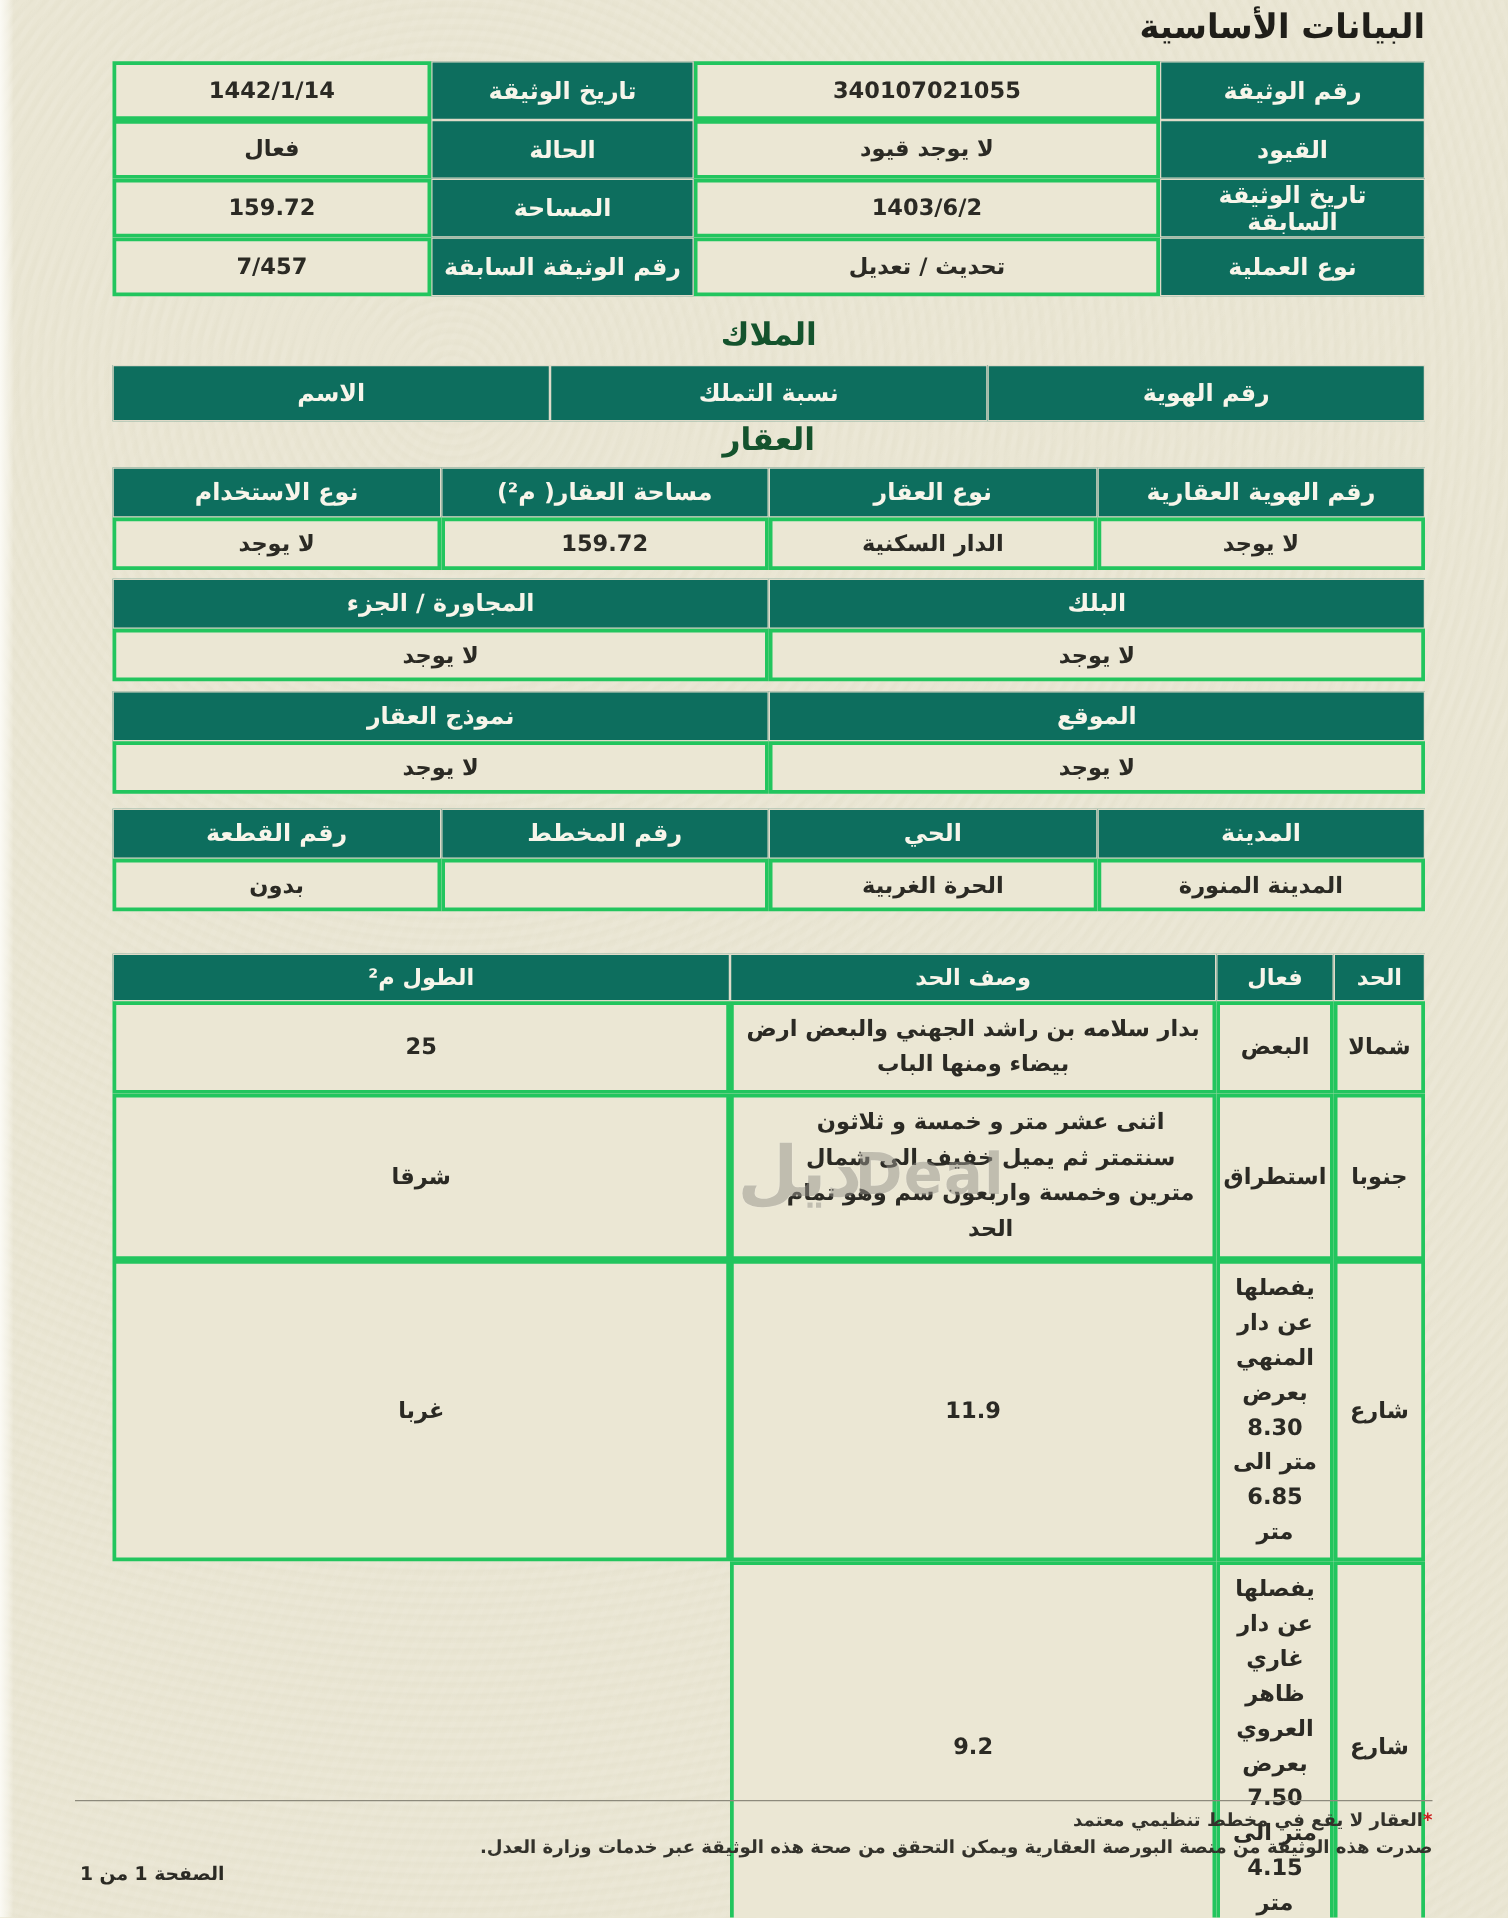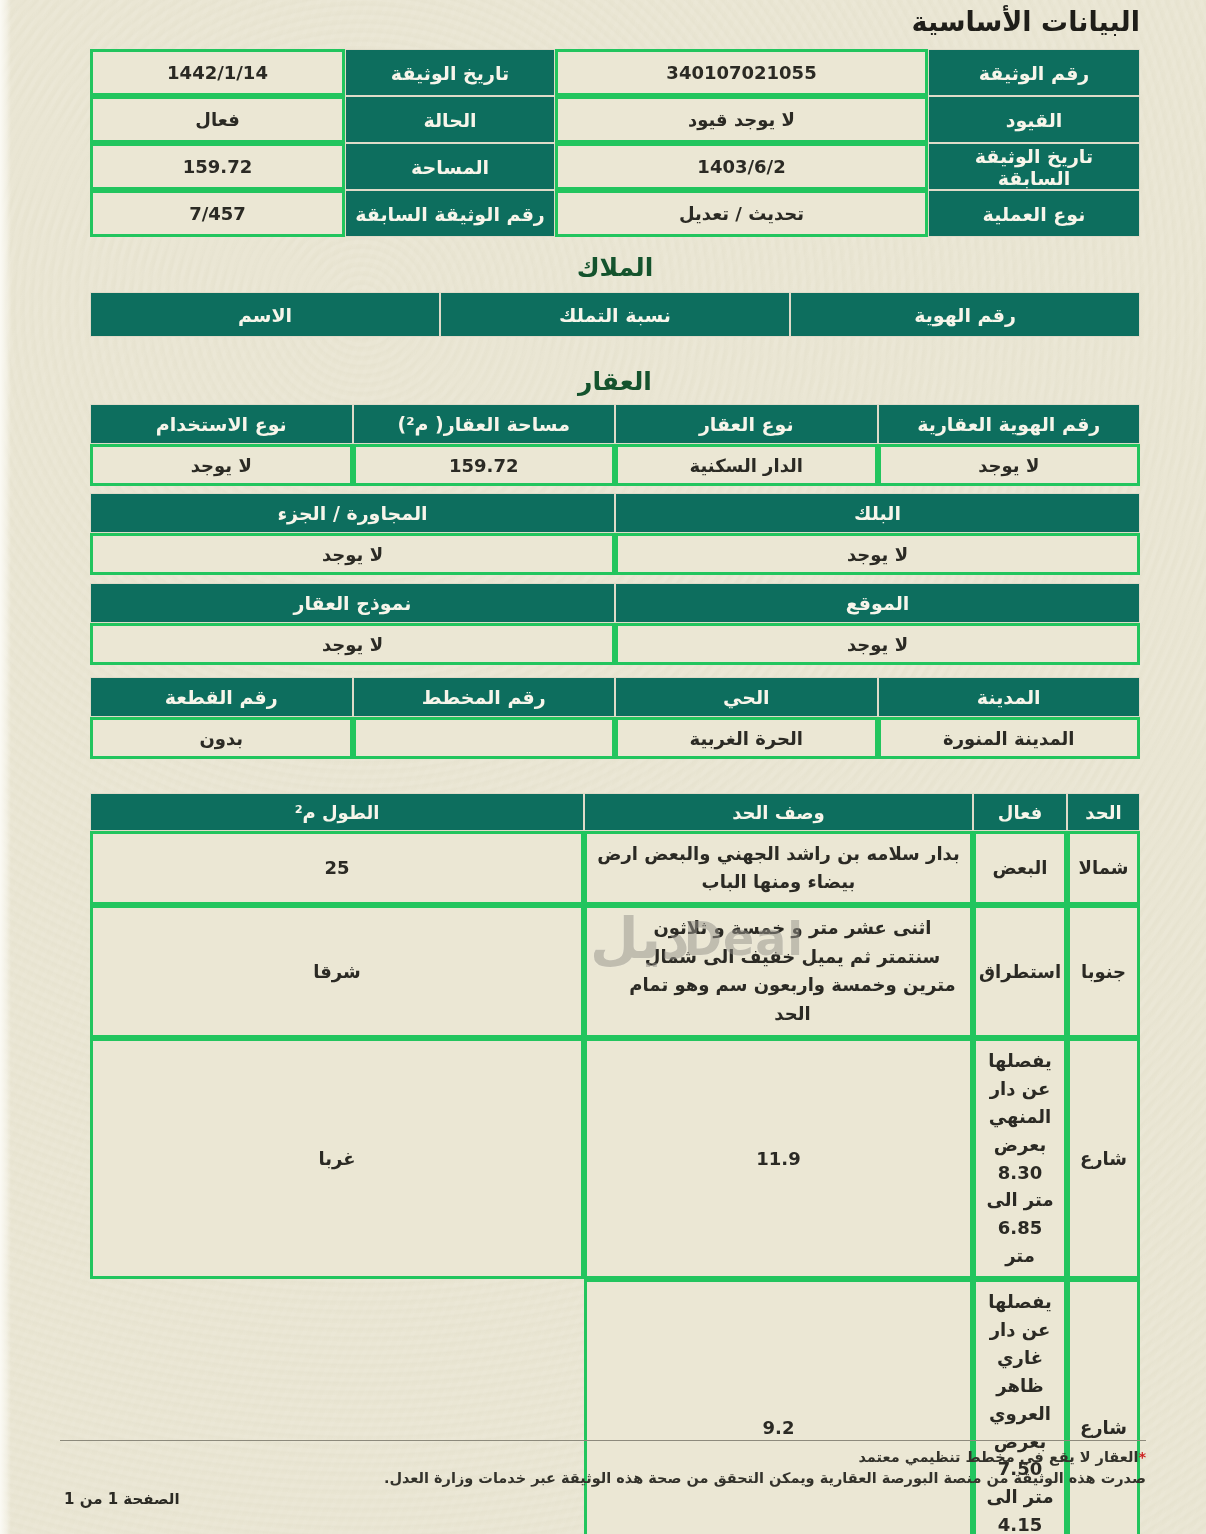--- a/index.html
+++ b/index.html
@@ -41,21 +41,21 @@
     display:flex; align-items:center; justify-content:center;
     text-align:center;
     border:3px solid #22c55e;
     padding:6px 10px;
     line-height:1.5;
   }
 
   .t-basic { grid-template-columns:212px 373px 210px 255px; grid-auto-rows:47px; margin-top:12px; }
   .t-owners { grid-template-columns:1fr 1fr 1fr; grid-auto-rows:45px; margin-top:10px; }
   .mt-owners { margin-top:16px; }
-  .mt-property { margin-top:30px; }
+  .mt-property { }
 
   .t-prop4 { grid-template-columns:1fr 1fr 1fr 1fr; }
   .t-prop2 { grid-template-columns:1fr 1fr; }
   .t-prop4 .gh, .t-prop2 .gh { height:40px; }
   .t-prop4 .gv, .t-prop2 .gv { height:42px; }
   .gap8 { margin-top:8px; } .gap7 { margin-top:7px; } .gap12 { margin-top:12px; }
 
   .t-borders { grid-template-columns:73px 94px 389px 494px; margin-top:34px; }
   .t-borders .gh { height:38px; font-size:18px; }
   .t-borders .gv { font-size:18px; }

